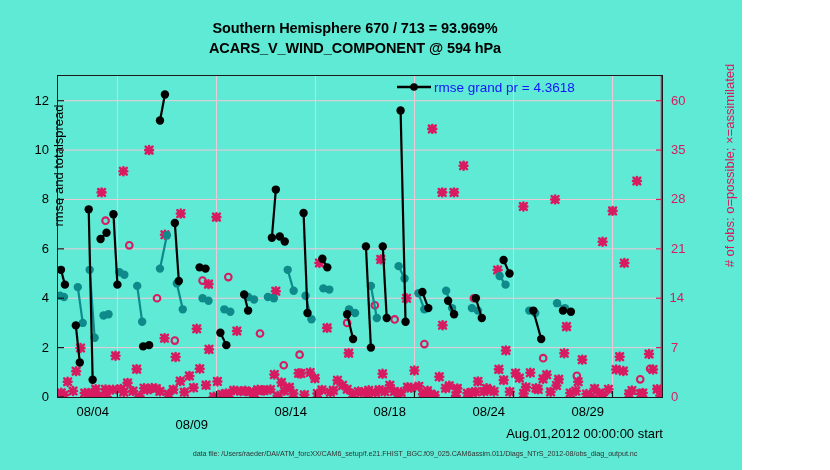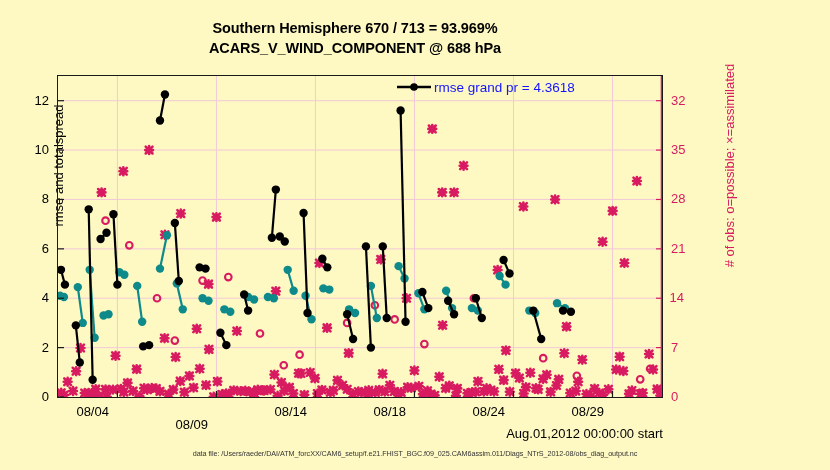--- a/index.html
+++ b/index.html
@@ -11,22 +11,22 @@
     width: 830px;
     height: 470px;
     font-family: "Liberation Sans", sans-serif;
     overflow: hidden;
     position: relative;
   }
 
   #figure {
     position: absolute;
     left: 0; top: 0;
-    width: 830px; height: 470px;
-    background: #fef9c3;
+    width: 742px; height: 470px;
+    background: #5eead4;
   }
 
   
   .title-block {
     position: absolute;
     left: 0;
     top: 18px;
     width: 710px;
     text-align: center;
     pointer-events: none;
@@ -144,21 +144,21 @@
     margin-left: 2px;
   }
 </style>
 </head>
 <body>
 
 <div id="figure">
 
   <div class="title-block">
     <div class="title-line">Southern Hemisphere 670 / 713 = 93.969%</div>
-    <div class="title-line">ACARS_V_WIND_COMPONENT @ 688 hPa</div>
+    <div class="title-line">ACARS_V_WIND_COMPONENT @ 594 hPa</div>
   </div>
 
   <div class="ylabel-left">rmse and totalspread</div>
 
   <div class="ylabel-right"># of obs: o=possible; ×=assimilated</div>
 
   <div class="xlabel">Aug.01,2012 00:00:00 start</div>
 
   <div class="footer-note">data file: /Users/raeder/DAI/ATM_forcXX/CAM6_setup/f.e21.FHIST_BGC.f09_025.CAM6assim.011/Diags_NTrS_2012-08/obs_diag_output.nc</div>
 
@@ -171,21 +171,21 @@
       <div class="ytick-left" style="left: 9px; top: 149.077px;">10</div>
       <div class="ytick-left" style="left: 9px; top: 99.6923px;">12</div>
     </div>
   <div id="ticks-right">
       <div class="ytick-right" style="left: 671px; top: 396px;">0</div>
       <div class="ytick-right" style="left: 671px; top: 346.615px;">7</div>
       <div class="ytick-right" style="left: 644px; top: 297.231px; text-align: right;">14</div>
       <div class="ytick-right" style="left: 671px; top: 247.846px;">21</div>
       <div class="ytick-right" style="left: 671px; top: 198.462px;">28</div>
       <div class="ytick-right" style="left: 671px; top: 149.077px;">35</div>
-      <div class="ytick-right" style="left: 671px; top: 99.6923px;">32</div>
+      <div class="ytick-right" style="left: 671px; top: 99.6923px;">60</div>
     </div>
   <div id="ticks-x">
       <div class="xtick" style="left: 116.41px; top: 404px;">08/04</div>
       <div class="xtick" style="left: 215.426px; top: 404px; margin-top: 13px;">08/09</div>
       <div class="xtick" style="left: 314.443px; top: 404px;">08/14</div>
       <div class="xtick" style="left: 413.459px; top: 404px;">08/18</div>
       <div class="xtick" style="left: 512.475px; top: 404px;">08/24</div>
       <div class="xtick" style="left: 611.492px; top: 404px;">08/29</div>
     </div>
 

